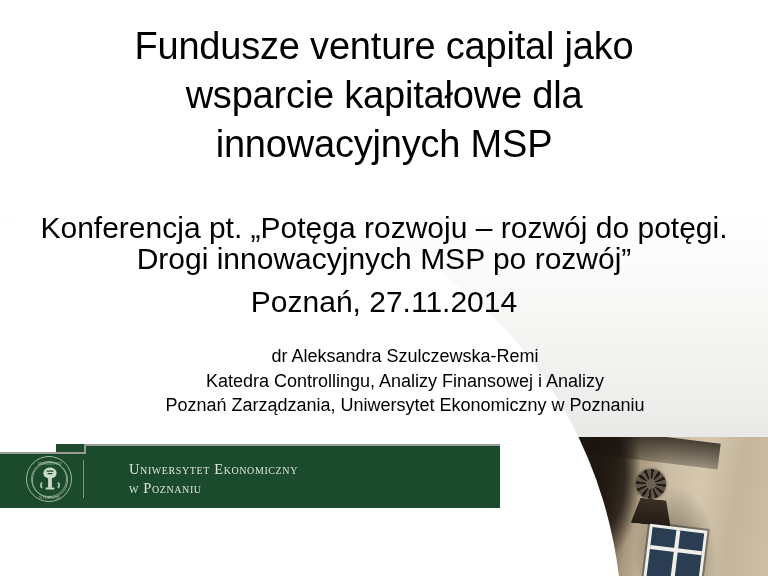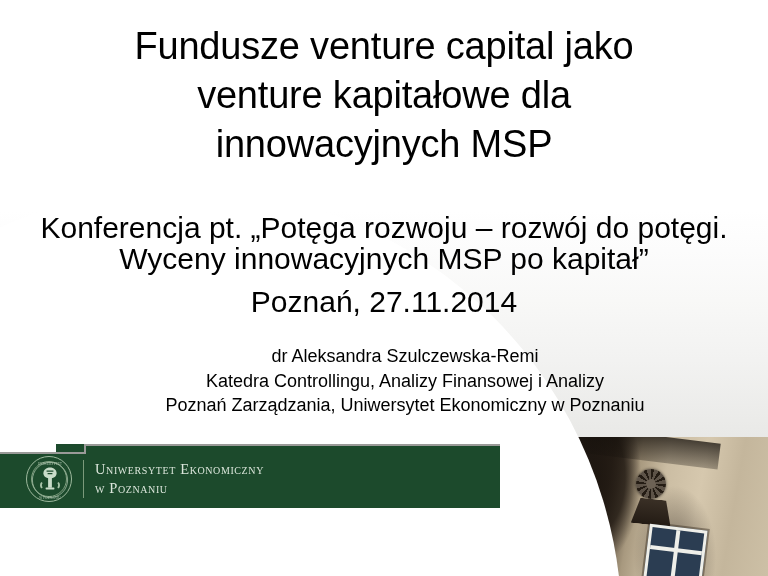--- a/index.html
+++ b/index.html
@@ -276,20 +276,21 @@
     flex: 0 0 auto;
   }
   #logo-text {
     font-family: "Liberation Serif", serif;
     color: #dbe6db;
     font-size: 14.5px;
     line-height: 19px;
     font-variant: small-caps;
     letter-spacing: 0.6px;
     white-space: nowrap;
+    margin-left: 34px;
   }
   #logo-text span { display: block; }
 </style>
 </head>
 <body>
 
 <div id="slide">
 
   <div id="photo-wrap">
     <div id="photo"></div>
@@ -340,27 +341,27 @@
     </div>
     <div id="logo-divider"></div>
     <div id="logo-text">
       <span>Uniwersytet Ekonomiczny</span>
       <span>w Poznaniu</span>
     </div>
   </div>
 
   <div class="text-stack" id="title-block">
     <span class="tline">Fundusze venture capital jako</span>
-    <span class="tline">venture kapitałowe dla</span>
+    <span class="tline">wsparcie kapitałowe dla</span>
     <span class="tline">innowacyjnych MSP</span>
   </div>
 
   <div class="text-stack" id="conference-block">
     <span class="cline">Konferencja pt. „Potęga rozwoju – rozwój do potęgi.</span>
-    <span class="cline">Wyceny innowacyjnych MSP po kapitał”</span>
+    <span class="cline">Drogi innowacyjnych MSP po rozwój”</span>
   </div>
 
   <div class="text-stack" id="place-block">Poznań, 27.11.2014</div>
 
   <div class="text-stack" id="author-block">
     <span class="aline">dr Aleksandra Szulczewska-Remi</span>
     <span class="aline">Katedra Controllingu, Analizy Finansowej i Analizy</span>
     <span class="aline">Poznań Zarządzania, Uniwersytet Ekonomiczny w Poznaniu</span>
   </div>
 

